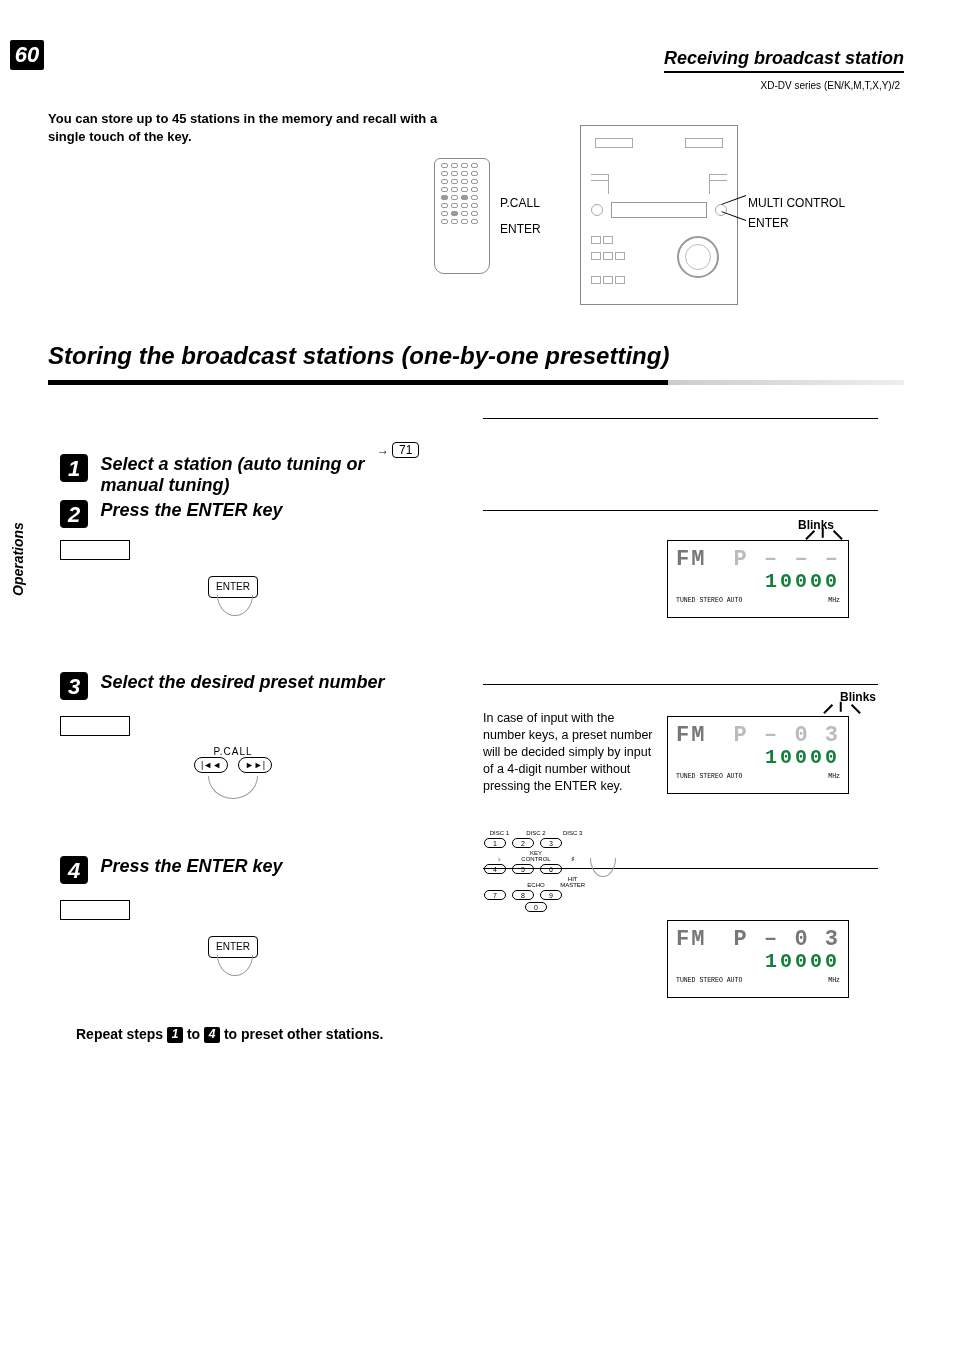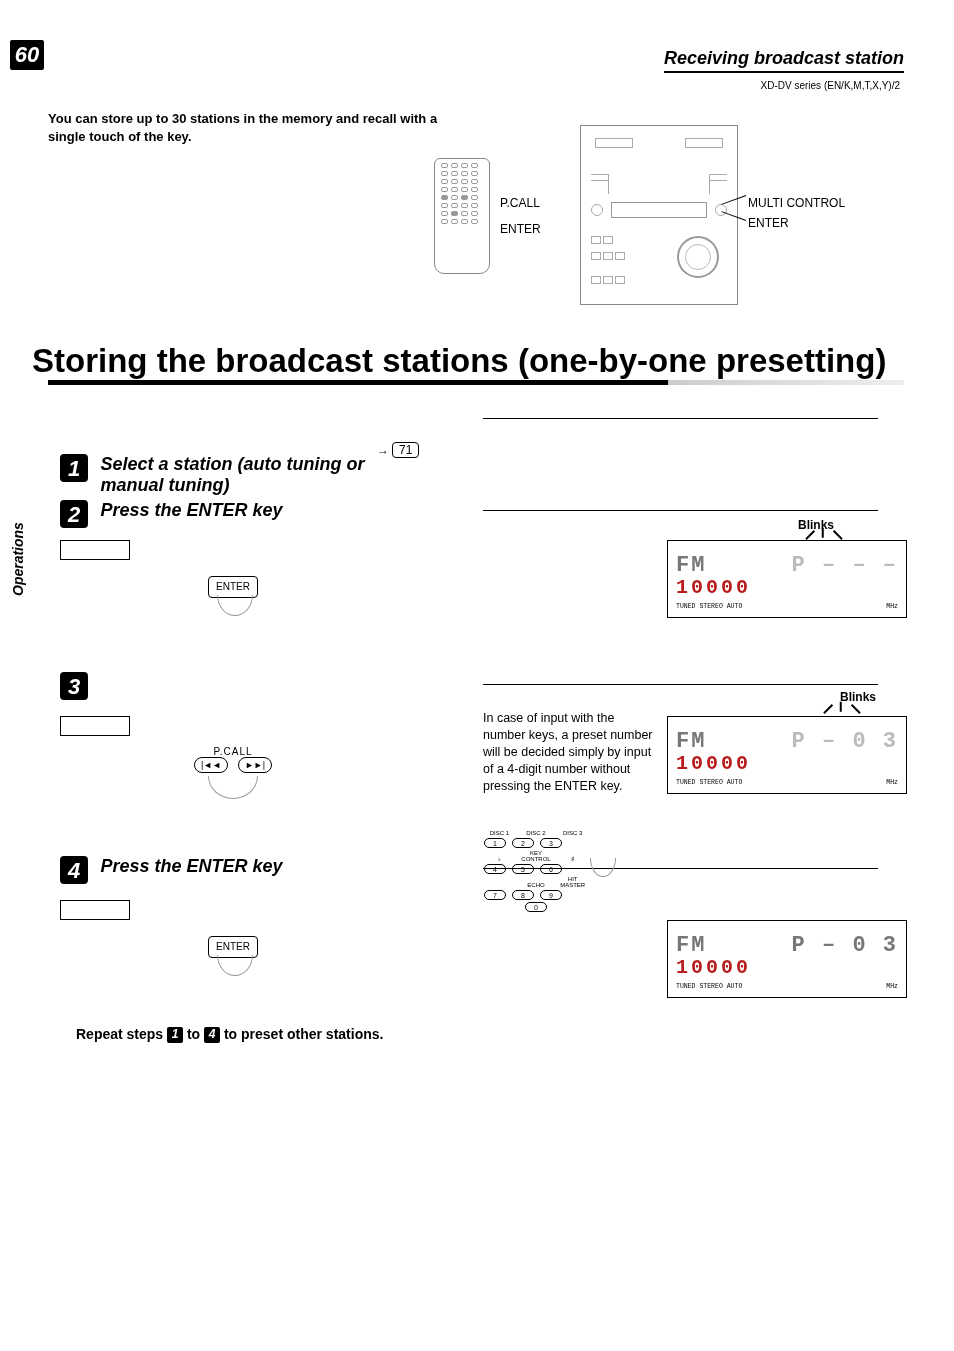--- a/index.html
+++ b/index.html
@@ -110,23 +110,24 @@
   .unit-label-mc { top:196px; left:748px;text-align:right; }
   .unit-label-enter { top:216px; left:748px; }
   .unit-line1::before, .unit-line2::before { content:''; position:absolute; height:1px; background:#000; }
   .unit-line1::before { top:-1px; left:-28px; width:26px; transform:rotate(-20deg); transform-origin:right; }
   .unit-line2::before { top:4px; left:-28px; width:26px; transform:rotate(20deg); transform-origin:right; }
 
   
   .main-title {
     position: absolute;
     top: 342px;
-    left: 32px;
+    left: 48px;
+    font-style: italic;
     font-weight: bold;
-    font-size: 33px;
+    font-size: 24px;
   }
   .title-underline {
     position:absolute;
     top: 380px;
     left: 48px;
     right: 50px;
     height: 5px;
     background: linear-gradient(90deg, #000 0, #000 620px, #ccc 620px, #eee 100%);
   }
 
@@ -216,26 +217,26 @@
     font-size:12.5px; line-height:1.35;
   }
   .rc-line { position:absolute; left:483px; width:395px; height:1px; background:#000; }
   .rc-line1 { top:418px; }
   .rc-line2 { top:510px; }
   .rc-line3 { top:684px; }
   .rc-line4 { top:868px; }
 
   
   .lcd {
-    position:absolute; width:240px; height:78px;
-    border:1px solid #000; padding:12px 8px;
+    position:absolute; width:182px; height:78px;
+    border:1px solid #000; padding:6px 8px;
     font-family: 'Courier New', monospace;
   }
   .lcd .top { display:flex; justify-content:space-between; font-size:22px; letter-spacing:2px; color:#777; font-weight:bold; }
-  .lcd .bottom { text-align:left; font-size:20px; letter-spacing:3px; color:#b91c1c; font-weight:bold; margin-top:-2px; }
+  .lcd .bottom { text-align:right; font-size:20px; letter-spacing:3px; color:#15803d; font-weight:bold; margin-top:-2px; }
   .lcd .foot { display:flex; justify-content:space-between; font-size:6.5px; margin-top:4px; color:#000; }
   .dotted { color:#bbb; }
   .blinks-label { position:absolute; font-weight:bold; font-size:12px; }
   .blink-rays { position:absolute; width:48px; height:20px; }
   .blink-rays span { position:absolute; width:12px; height:1.5px; background:#000; }
   .blink-rays .r1 { top:0; left:4px; transform:rotate(-45deg); }
   .blink-rays .r2 { top:-2px; left:18px; transform:rotate(90deg); width:10px; }
   .blink-rays .r3 { top:0; left:32px; transform:rotate(45deg); }
   .lcd1 { top:540px; left:667px; }
   .lcd2 { top:716px; left:667px; }
@@ -262,21 +263,21 @@
     font-style:italic; font-weight:bold; font-size:12px; text-align:center;
     line-height:15px; border-radius:2px; vertical-align:middle;
   }
 </style>
 </head>
 <body>
 
 <div class="page-tab">60</div>
 <div class="header-right">Receiving broadcast station</div>
 <div class="doc-code">XD-DV series (EN/K,M,T,X,Y)/2</div>
-<div class="intro-text">You can store up to 30 stations in the memory and recall with a single touch of the key.</div>
+<div class="intro-text">You can store up to 45 stations in the memory and recall with a single touch of the key.</div>
 
 <div class="remote-box">
   <div class="remote-row">
       <span class="remote-dot"></span>
       <span class="remote-dot"></span>
       <span class="remote-dot"></span>
       <span class="remote-dot"></span>
     </div>
   <div class="remote-row">
       <span class="remote-dot"></span>
@@ -353,20 +354,21 @@
 
 <div class="step step2">
   <span class="step-num" data-n="2"></span>
   <span class="step-title">Press the ENTER key</span>
 </div>
 <div class="ph-rect ph2"></div>
 <div class="enter-btn enter2">ENTER</div>
 
 <div class="step step3">
   <span class="step-num" data-n="3"></span>
+  <span class="step-title">Select the desired preset number</span>
 </div>
 <div class="ph-rect ph3"></div>
 <div class="pcall-wrap">
   <div class="pcall-label">P.CALL</div>
   <div class="pcall-btns">
     <div class="pcall-btn">|◄◄</div>
     <div class="pcall-btn">►►|</div>
   </div>
 </div>
 

